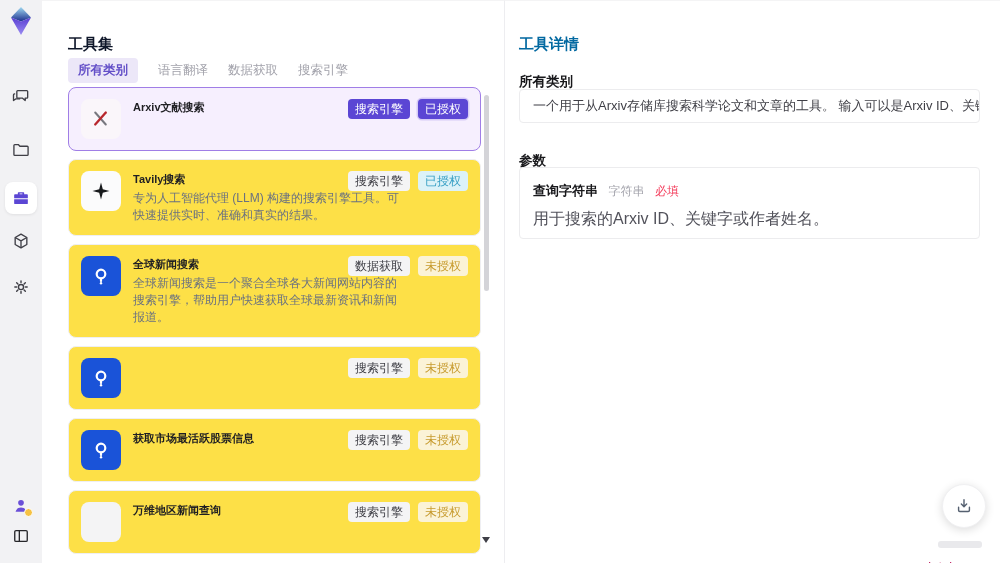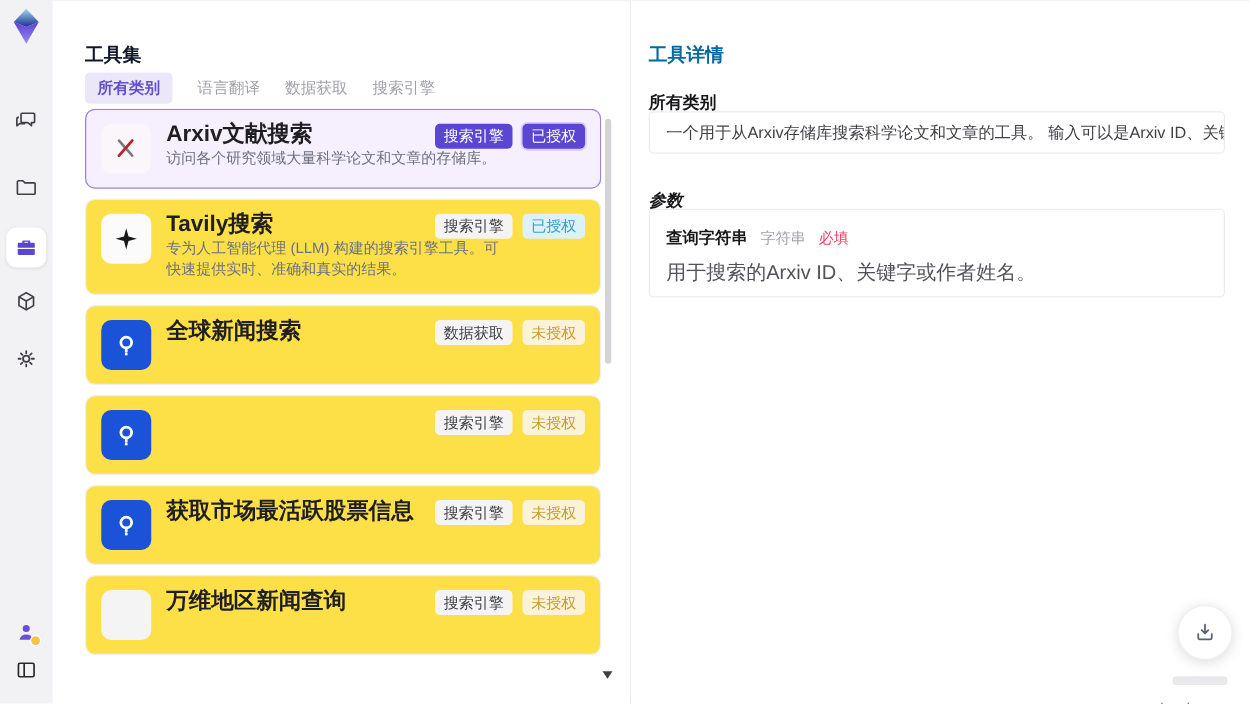--- a/index.html
+++ b/index.html
@@ -27,21 +27,21 @@
   .tab.active{background:#ece7f8;color:#6450c8;padding:4px 10px;font-weight:600;}
 
   .tools-viewport{position:absolute;left:26px;top:86px;width:413px;height:477px;overflow:hidden;}
   .card{position:relative;display:flex;align-items:flex-start;background:#fde047;
     border:1px solid #efeff2;border-radius:8px;padding:11px 12px;margin-bottom:8px;cursor:pointer;
     box-sizing:border-box;}
   .card.selected{background:#f6effe;border-color:#a07ee6;}
   .tool-icon{width:40px;height:40px;border-radius:8px;margin-right:12px;flex-shrink:0;
     display:flex;align-items:center;justify-content:center;}
   .tool-icon svg{width:24px;height:24px;}
-  .tool-name{font-size:18px;font-weight:700;color:#1f1f23;line-height:16px;}
+  .tool-name{font-size:11px;font-weight:700;color:#1f1f23;line-height:16px;}
   .tool-desc{font-size:12px;color:#6b7280;line-height:17px;margin-top:3px;max-width:268px;}
   .badges{position:absolute;top:11px;right:12px;display:flex;gap:8px;}
   .badge{font-size:12px;line-height:16px;padding:2px 7px;border-radius:4px;white-space:nowrap;}
   .badge.purple{background:#5b46d4;color:#fff;}
   .badge.purple-outline{background:#5b46d4;color:#fff;box-shadow:0 0 0 1.5px #d6cbf6;}
   .badge.gray{background:#f4f4f5;color:#3f3f46;}
   .badge.cyan{background:#dcf2f8;color:#379fc4;}
   .badge.yellow{background:#fbf3d7;color:#c79b2e;}
 
   .scrollbar{position:absolute;left:442px;top:88px;width:6px;height:468px;}
@@ -52,21 +52,21 @@
 
   
   .right-panel{position:absolute;left:505px;top:0;width:495px;height:563px;background:#fff;
     border-top:1px solid #f4f4f5;}
   .rp-title{position:absolute;left:14px;top:24px;font-size:15px;font-weight:700;color:#0369a1;text-align:center;}
   .rp-sub{position:absolute;left:14px;font-size:13.5px;font-weight:700;color:#18181b;}
   .intro-heading{top:61px;}
   .intro-box{position:absolute;left:14px;right:20px;top:88px;height:34px;border:1px solid #ececee;
     border-radius:4px;display:flex;align-items:center;padding:0 13px;font-size:13px;color:#3f3f46;
     box-sizing:border-box;white-space:nowrap;overflow:hidden;}
-  .params-heading{top:140px;font-style:italic;}
+  .params-heading{top:140px;}
   .param-box{position:absolute;left:14px;right:20px;top:166px;border:1px solid #ececee;
     border-radius:4px;padding:13px 13px 8px;box-sizing:border-box;background:#fff;}
   .param-name{font-size:13px;font-weight:700;color:#18181b;}
   .param-type{font-size:12px;color:#a1a1aa;margin-left:6px;}
   .param-required{font-size:12px;color:#f4405f;margin-left:6px;}
   .param-desc{margin-top:9px;font-size:16px;color:#52525b;}
 
   
   .download-fab{position:absolute;left:942px;top:484px;width:42px;height:42px;border-radius:50%;
     background:#fff;box-shadow:0 2px 10px rgba(0,0,0,.14);display:flex;align-items:center;
@@ -161,21 +161,20 @@
     <div class="tools-viewport">
         <div class="card selected">
           <div class="tool-icon" style="background:#faf6fa">
             <svg viewBox="0 0 24 24" fill="none" stroke-linecap="round">
               <path d="M6.2 5.5L16.8 17.5" stroke="#77777e" stroke-width="2"></path>
               <path d="M16.8 5.5L6.2 17.5" stroke="#b8262c" stroke-width="2.3"></path>
             </svg>
           </div>
           <div class="card-text">
             <div class="tool-name">Arxiv文献搜索</div>
-            <div class="tool-desc">访问各个研究领域大量科学论文和文章的存储库。</div>
           </div>
           <div class="badges">
             <span class="badge purple">搜索引擎</span>
             <span class="badge purple-outline">已授权</span>
           </div>
         </div>
         <div class="card">
           <div class="tool-icon" style="background:#fbfbfc">
             <svg viewBox="0 0 24 24">
               <path d="M12 3.5l1.8 6.7 6.7 1.8-6.7 1.8-1.8 6.7-1.8-6.7L3.5 12l6.7-1.8z" fill="#17191c"></path>
@@ -193,20 +192,21 @@
         <div class="card">
           <div class="tool-icon" style="background:#1a53d8">
             <svg viewBox="0 0 24 24">
               <circle cx="12" cy="10" r="4.3" stroke="#fff" stroke-width="2.2" fill="none"></circle>
               <path d="M12 14.5v2.6" stroke="#fff" stroke-width="2.2" stroke-linecap="round"></path>
               <circle cx="12" cy="19.2" r="1.2" fill="#fff"></circle>
             </svg>
           </div>
           <div class="card-text">
             <div class="tool-name">全球新闻搜索</div>
+            <div class="tool-desc">全球新闻搜索是一个聚合全球各大新闻网站内容的搜索引擎，帮助用户快速获取全球最新资讯和新闻报道。</div>
           </div>
           <div class="badges">
             <span class="badge gray">数据获取</span>
             <span class="badge yellow">未授权</span>
           </div>
         </div>
         <div class="card">
           <div class="tool-icon" style="background:#1a53d8">
             <svg viewBox="0 0 24 24">
               <circle cx="12" cy="10" r="4.3" stroke="#fff" stroke-width="2.2" fill="none"></circle>

